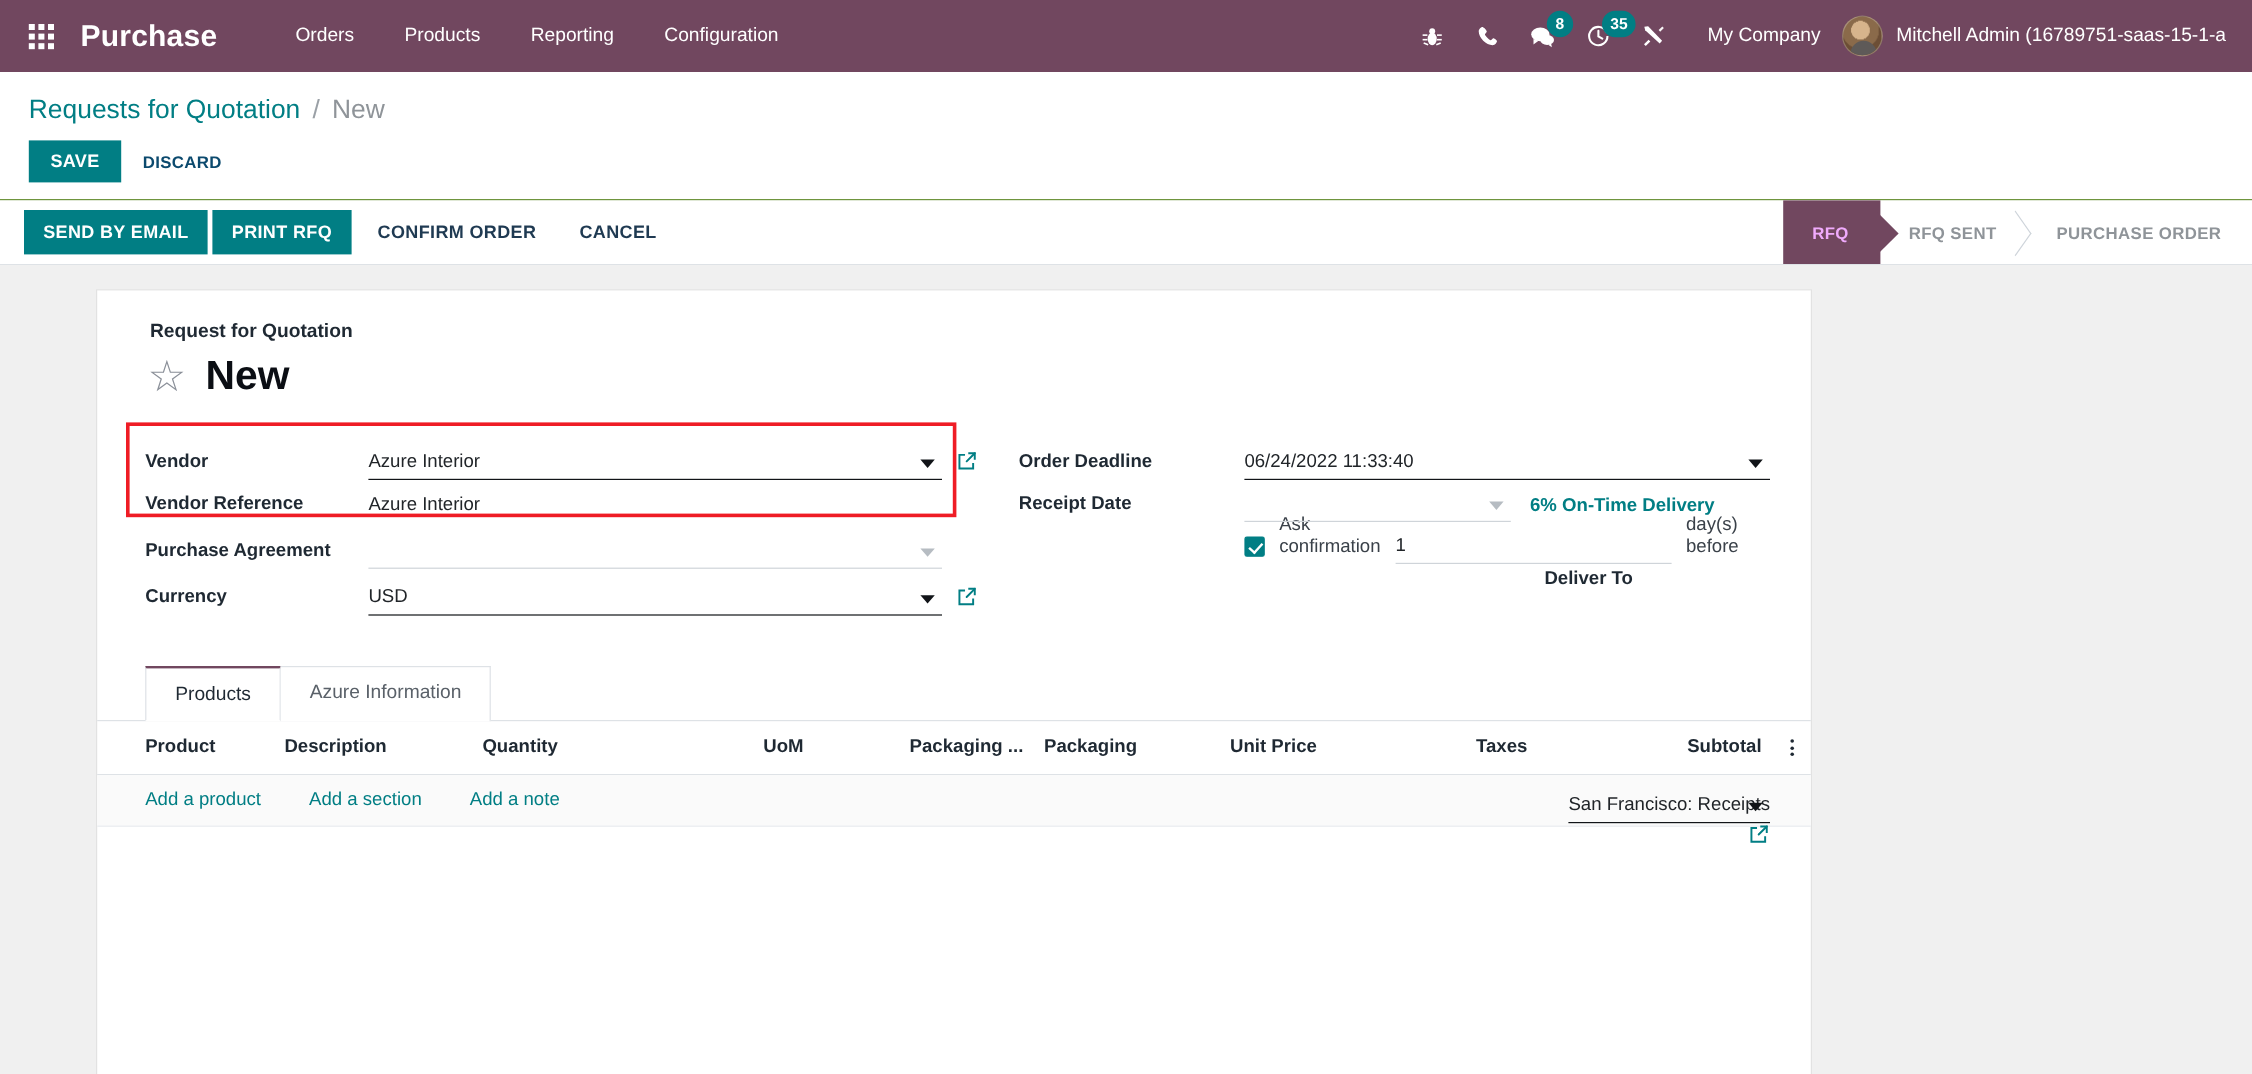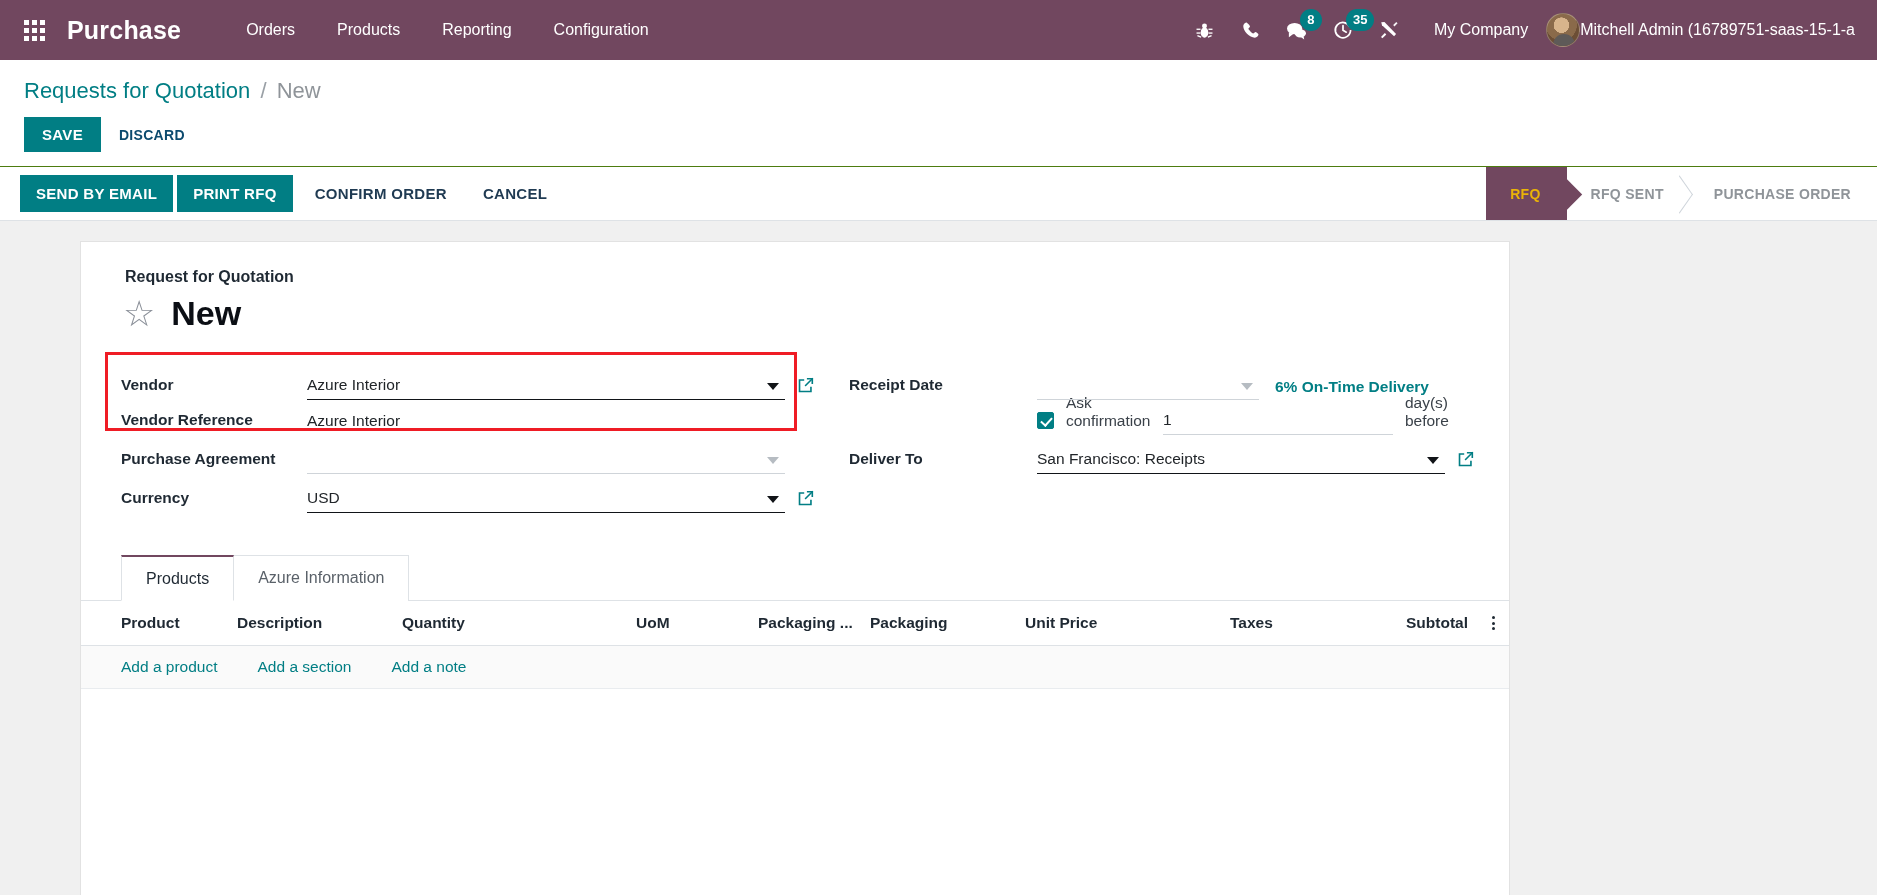--- a/index.html
+++ b/index.html
@@ -65,21 +65,21 @@
     color: #fff;
     font-size: 13px;
     font-weight: bold;
     line-height: 1;
     border-radius: 11px;
     padding: 4px 7px 5px;
     min-width: 22px;
     text-align: center;
   }
   .company-name { font-size: 16px; padding: 0 18px 0 22px; cursor: pointer; }
-  .user-box { display: flex; align-items: center; padding-right: 6px; cursor: pointer; }
+  .user-box { display: flex; align-items: center; gap: 11px; padding-right: 6px; cursor: pointer; }
   .avatar {
     width: 34px; height: 34px; border-radius: 50%;
     background: radial-gradient(circle at 45% 35%, #d7b48c 0 28%, #8a6a4a 29% 56%, #6c4e35 57% 100%);
     border: 1px solid rgba(255,255,255,.25);
     position: relative; overflow: hidden; flex: 0 0 auto;
   }
   .avatar::after {
     content: ""; position: absolute; left: 6px; top: 20px;
     width: 22px; height: 16px; border-radius: 11px 11px 0 0; background: #5e5a58;
   }
@@ -134,21 +134,21 @@
     color: #8f9499; cursor: pointer; background: transparent;
   }
   .status-step::after {
     content: ""; position: absolute; right: -1px; top: 50%;
     width: 22px; height: 22px; margin-top: -11px;
     border-top: 1px solid #ced4da; border-right: 1px solid #ced4da;
     transform: rotate(45deg) skew(10deg,10deg);
     background: transparent;
   }
   .status-step:last-child::after { display: none; }
-  .status-step.active { background: #71475f; color: #eab308; }
+  .status-step.active { background: #71475f; color: #f0abfc; }
   .status-step.active::after {
     border-color: transparent; background: #71475f;
     width: 24px; height: 24px; margin-top: -12px; right: -10px;
     transform: rotate(45deg);
     z-index: 1;
   }
 
   
   .sheet-wrap { padding: 20px 0 0 80px; background: #f0f0f0; height: calc(895px - 60px - 101px - 55px); }
   .sheet {
@@ -414,38 +414,45 @@
               <path d="M11 3 h6 v6"></path>
                 <path d="M17 3 L9.5 10.5" stroke-linecap="round"></path>
               <path d="M15.5 12 v5.2 H2.8 V4.5 H8"></path>
             </svg>
           </span>
         </div>
       </div>
 
       <div class="col-right">
 
+        <div class="frow">
+          <div class="flabel narrow">Order Deadline</div>
+          <div class="fval">
+            <span>06/24/2022 11:33:40</span>
+            <span class="caret"></span>
+          </div>
+        </div>
 
         <div class="frow">
           <div class="flabel narrow">Receipt Date</div>
           <div class="fval muted-underline" style="flex:0 0 222px;">
             <span></span>
             <span class="caret light"></span>
           </div>
           <span class="ontime">6% On-Time Delivery</span>
         </div>
 
         <div class="confirm-row">
           <span class="cbox"></span>
           <span class="confirm-text">Ask confirmation</span>
           <span class="num-field">1</span>
           <span class="days-text">day(s) before</span>
         </div>
 
-        <div class="frow" style="margin-top:4px;">
+        <div class="frow" style="margin-top:4px;flex-direction:column;">
           <div class="flabel narrow">Deliver To</div>
           <div class="fval">
             <span>San Francisco: Receipts</span>
             <span class="caret"></span>
           </div>
           <span class="ext-link">
             <svg width="18" height="18" viewBox="0 0 20 20" fill="none" stroke="#017e84" stroke-width="1.8">
               <path d="M11 3 h6 v6"></path>
                 <path d="M17 3 L9.5 10.5" stroke-linecap="round"></path>
               <path d="M15.5 12 v5.2 H2.8 V4.5 H8"></path>

